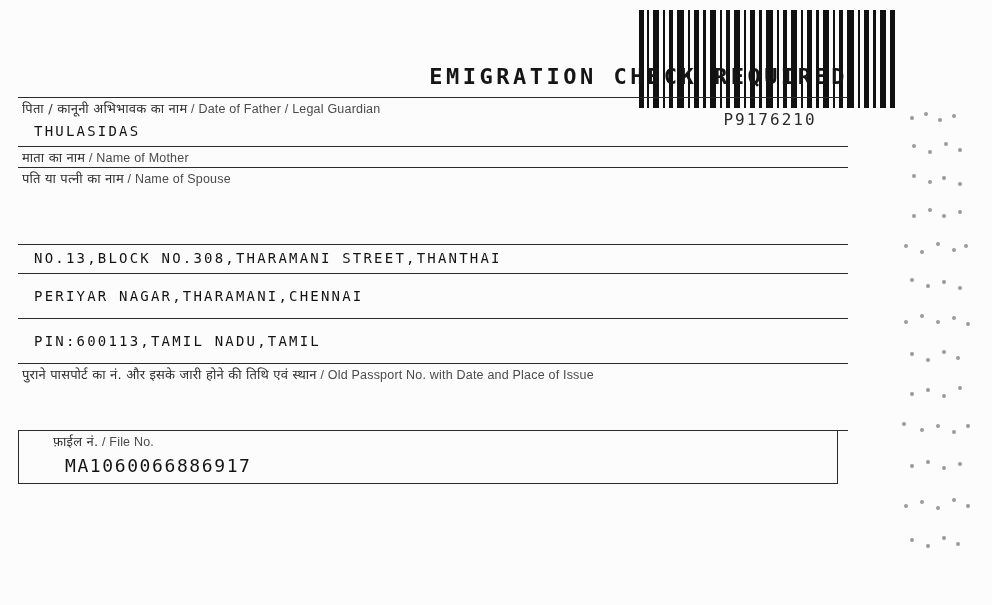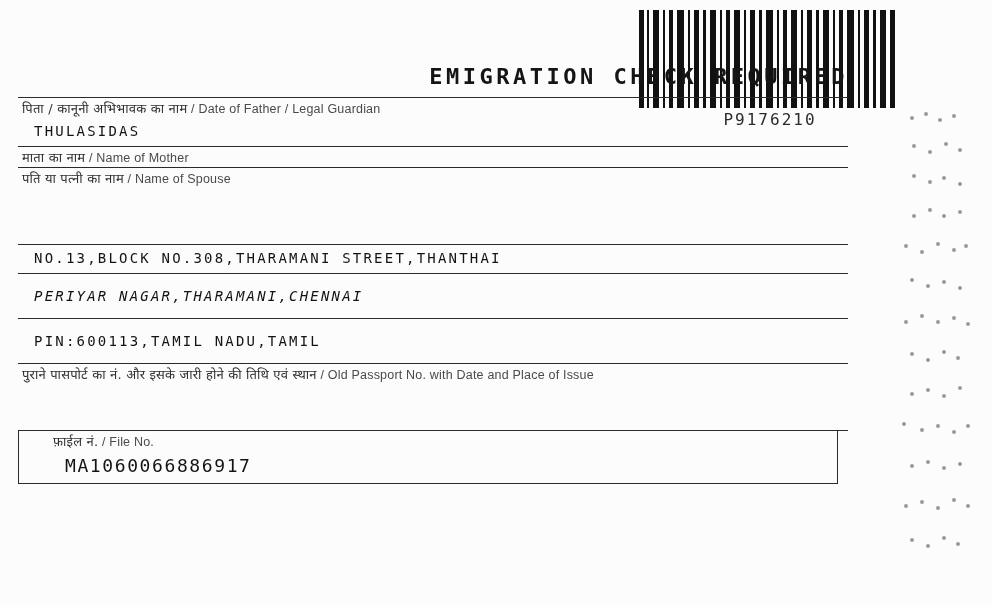--- a/index.html
+++ b/index.html
@@ -286,21 +286,21 @@
     <hr class="rule">
     <div class="field-label">
       <span class="dev">पति या पत्नी का नाम</span>
       <span class="lat">/ Name of Spouse</span>
     </div>
     <div class="field-value blank-line-tall"></div>
 
     <hr class="rule">
     <div class="field-value">NO.13,BLOCK NO.308,THARAMANI STREET,THANTHAI</div>
     <hr class="rule">
-    <div class="field-value" style="padding-top:14px;padding-bottom:14px;font-style:italic;">PERIYAR NAGAR,THARAMANI,CHENNAI</div>
+    <div class="field-value" style="padding-top:14px;padding-bottom:14px;">PERIYAR NAGAR,THARAMANI,CHENNAI</div>
     <hr class="rule">
     <div class="field-value" style="padding-top:14px;padding-bottom:14px;">PIN:600113,TAMIL NADU,TAMIL</div>
 
     <hr class="rule">
     <div class="field-label">
       <span class="dev">पुराने पासपोर्ट का नं. और इसके जारी होने की तिथि एवं स्थान</span>
       <span class="lat">/ Old Passport No. with Date and Place of Issue</span>
     </div>
     <div class="field-value blank-line"></div>
 

